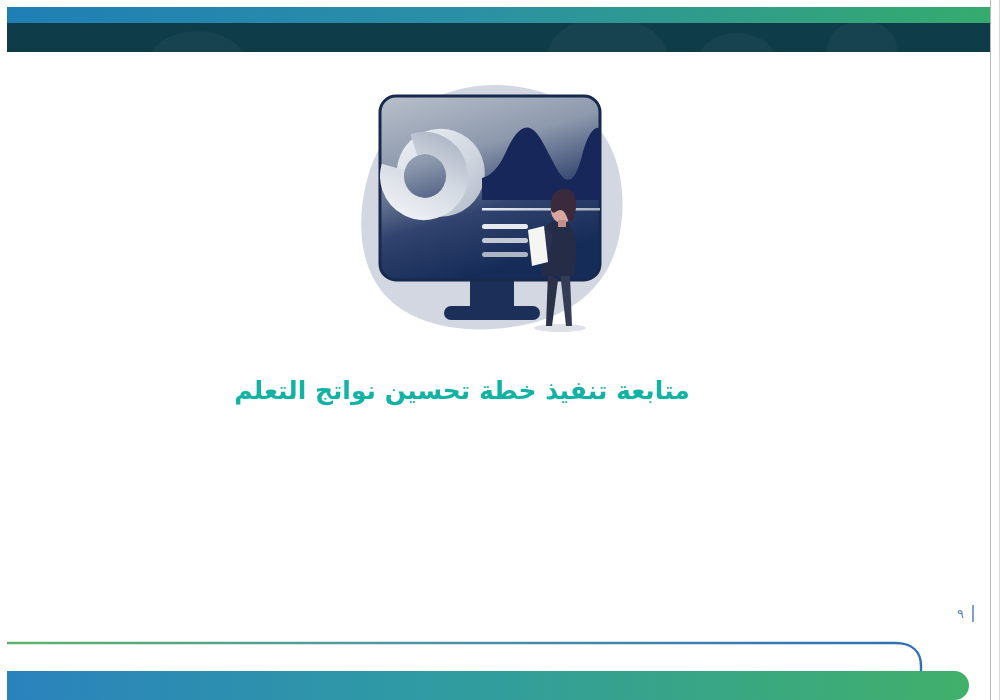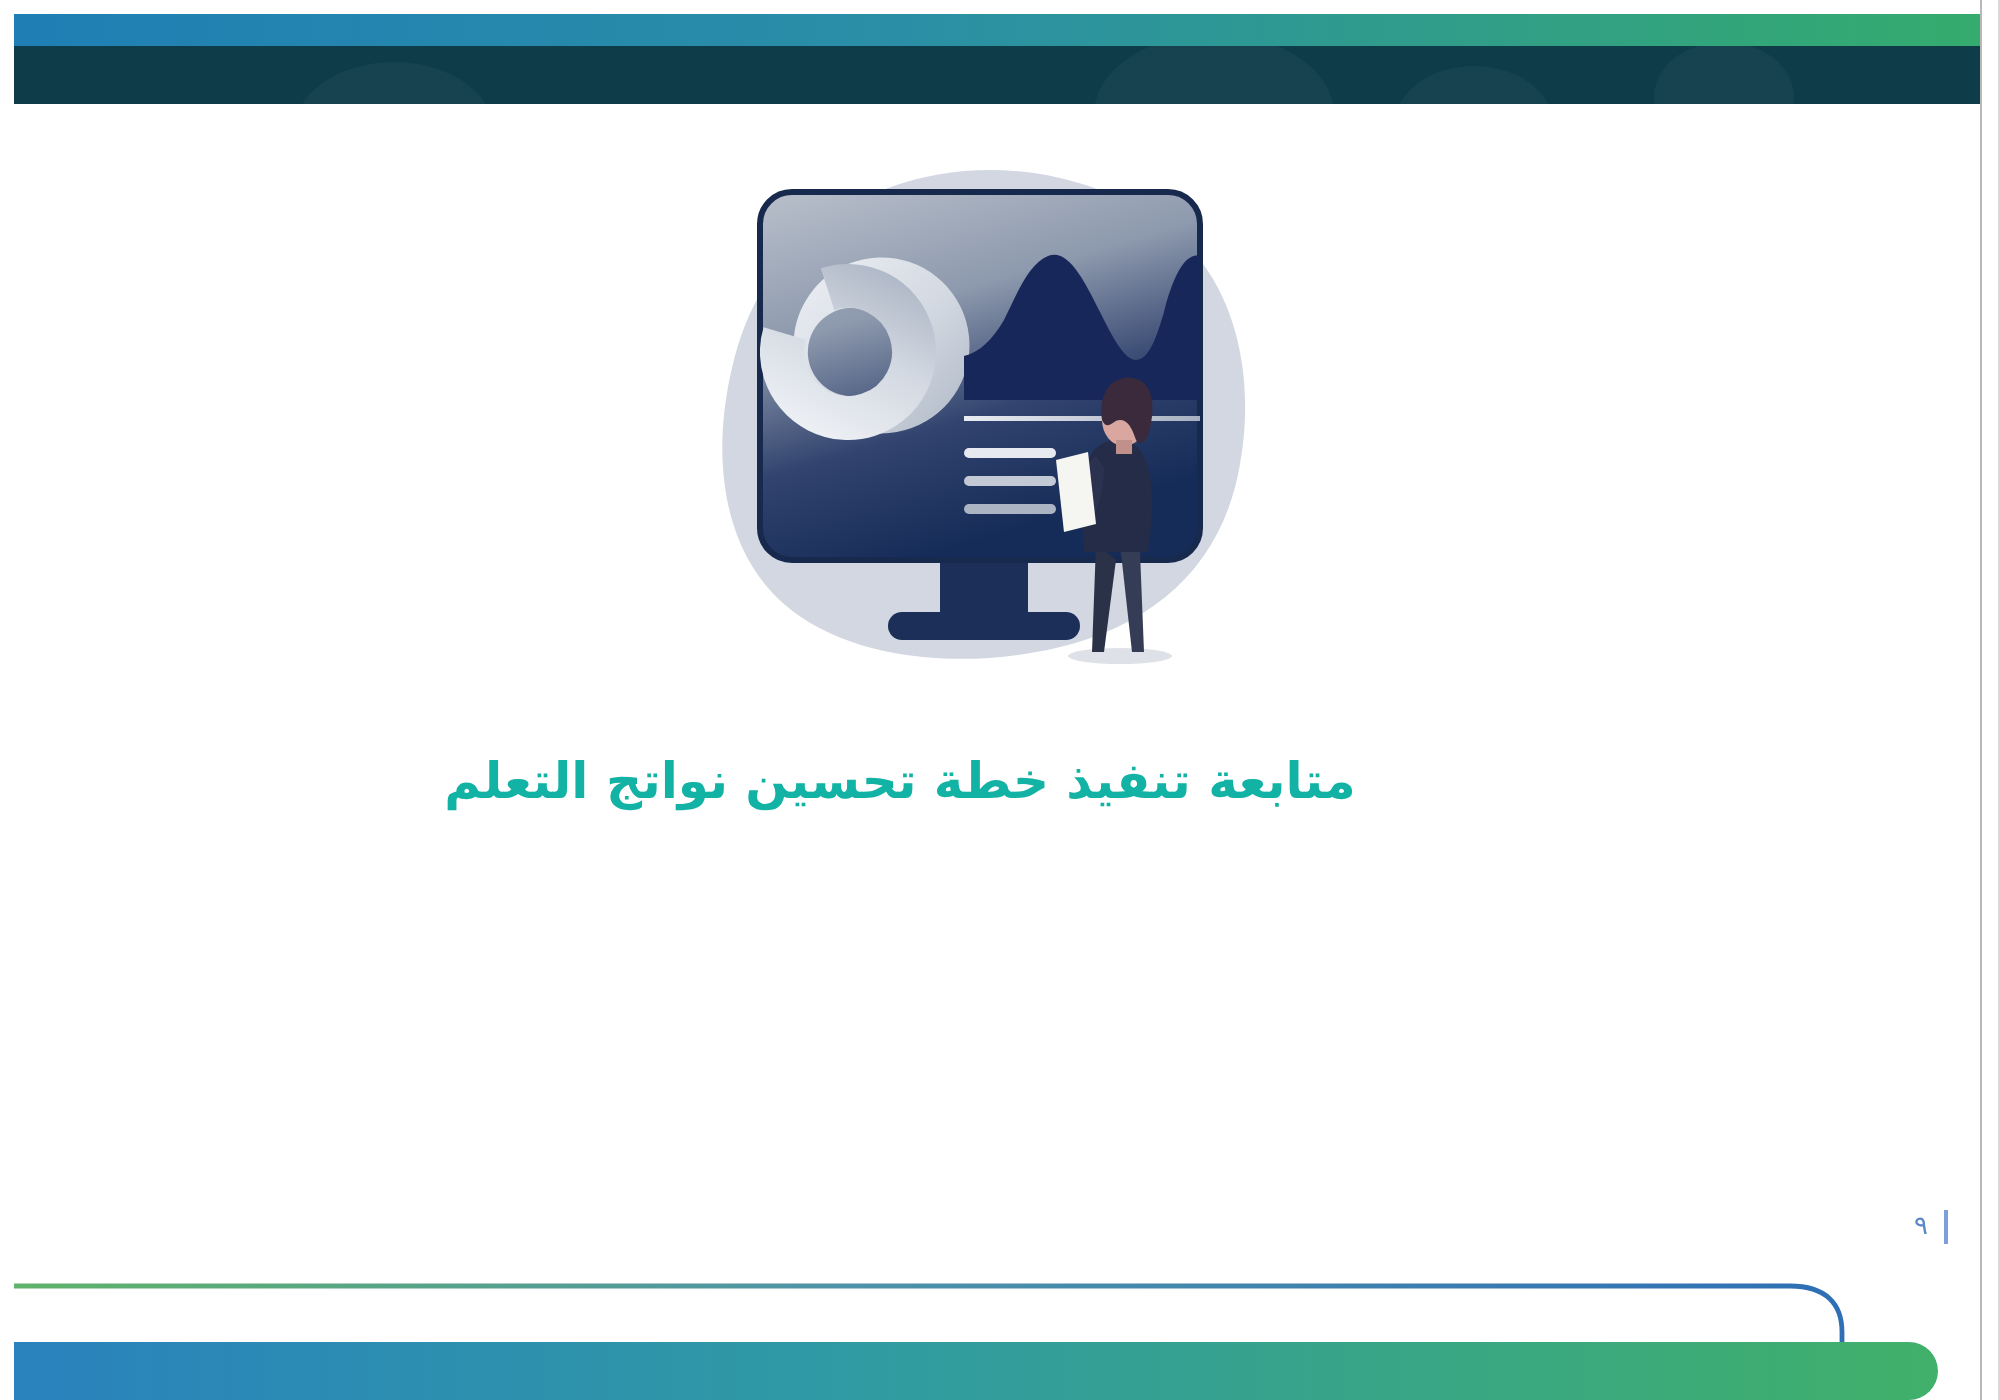--- a/index.html
+++ b/index.html
@@ -79,21 +79,21 @@
     left: 352px;
     top: 84px;
     width: 280px;
     height: 256px;
   }
   .illustration svg { display: block; width: 280px; height: 256px; }
 
   
   .slide-title {
     position: absolute;
-    left: 0;
+    left: 12px;
     top: 373px;
     width: 900px;
     text-align: center;
     direction: rtl;
     color: #12b3a4;
     font-size: 25px;
     font-weight: bold;
     letter-spacing: 0px;
     line-height: 1.4;
   }

